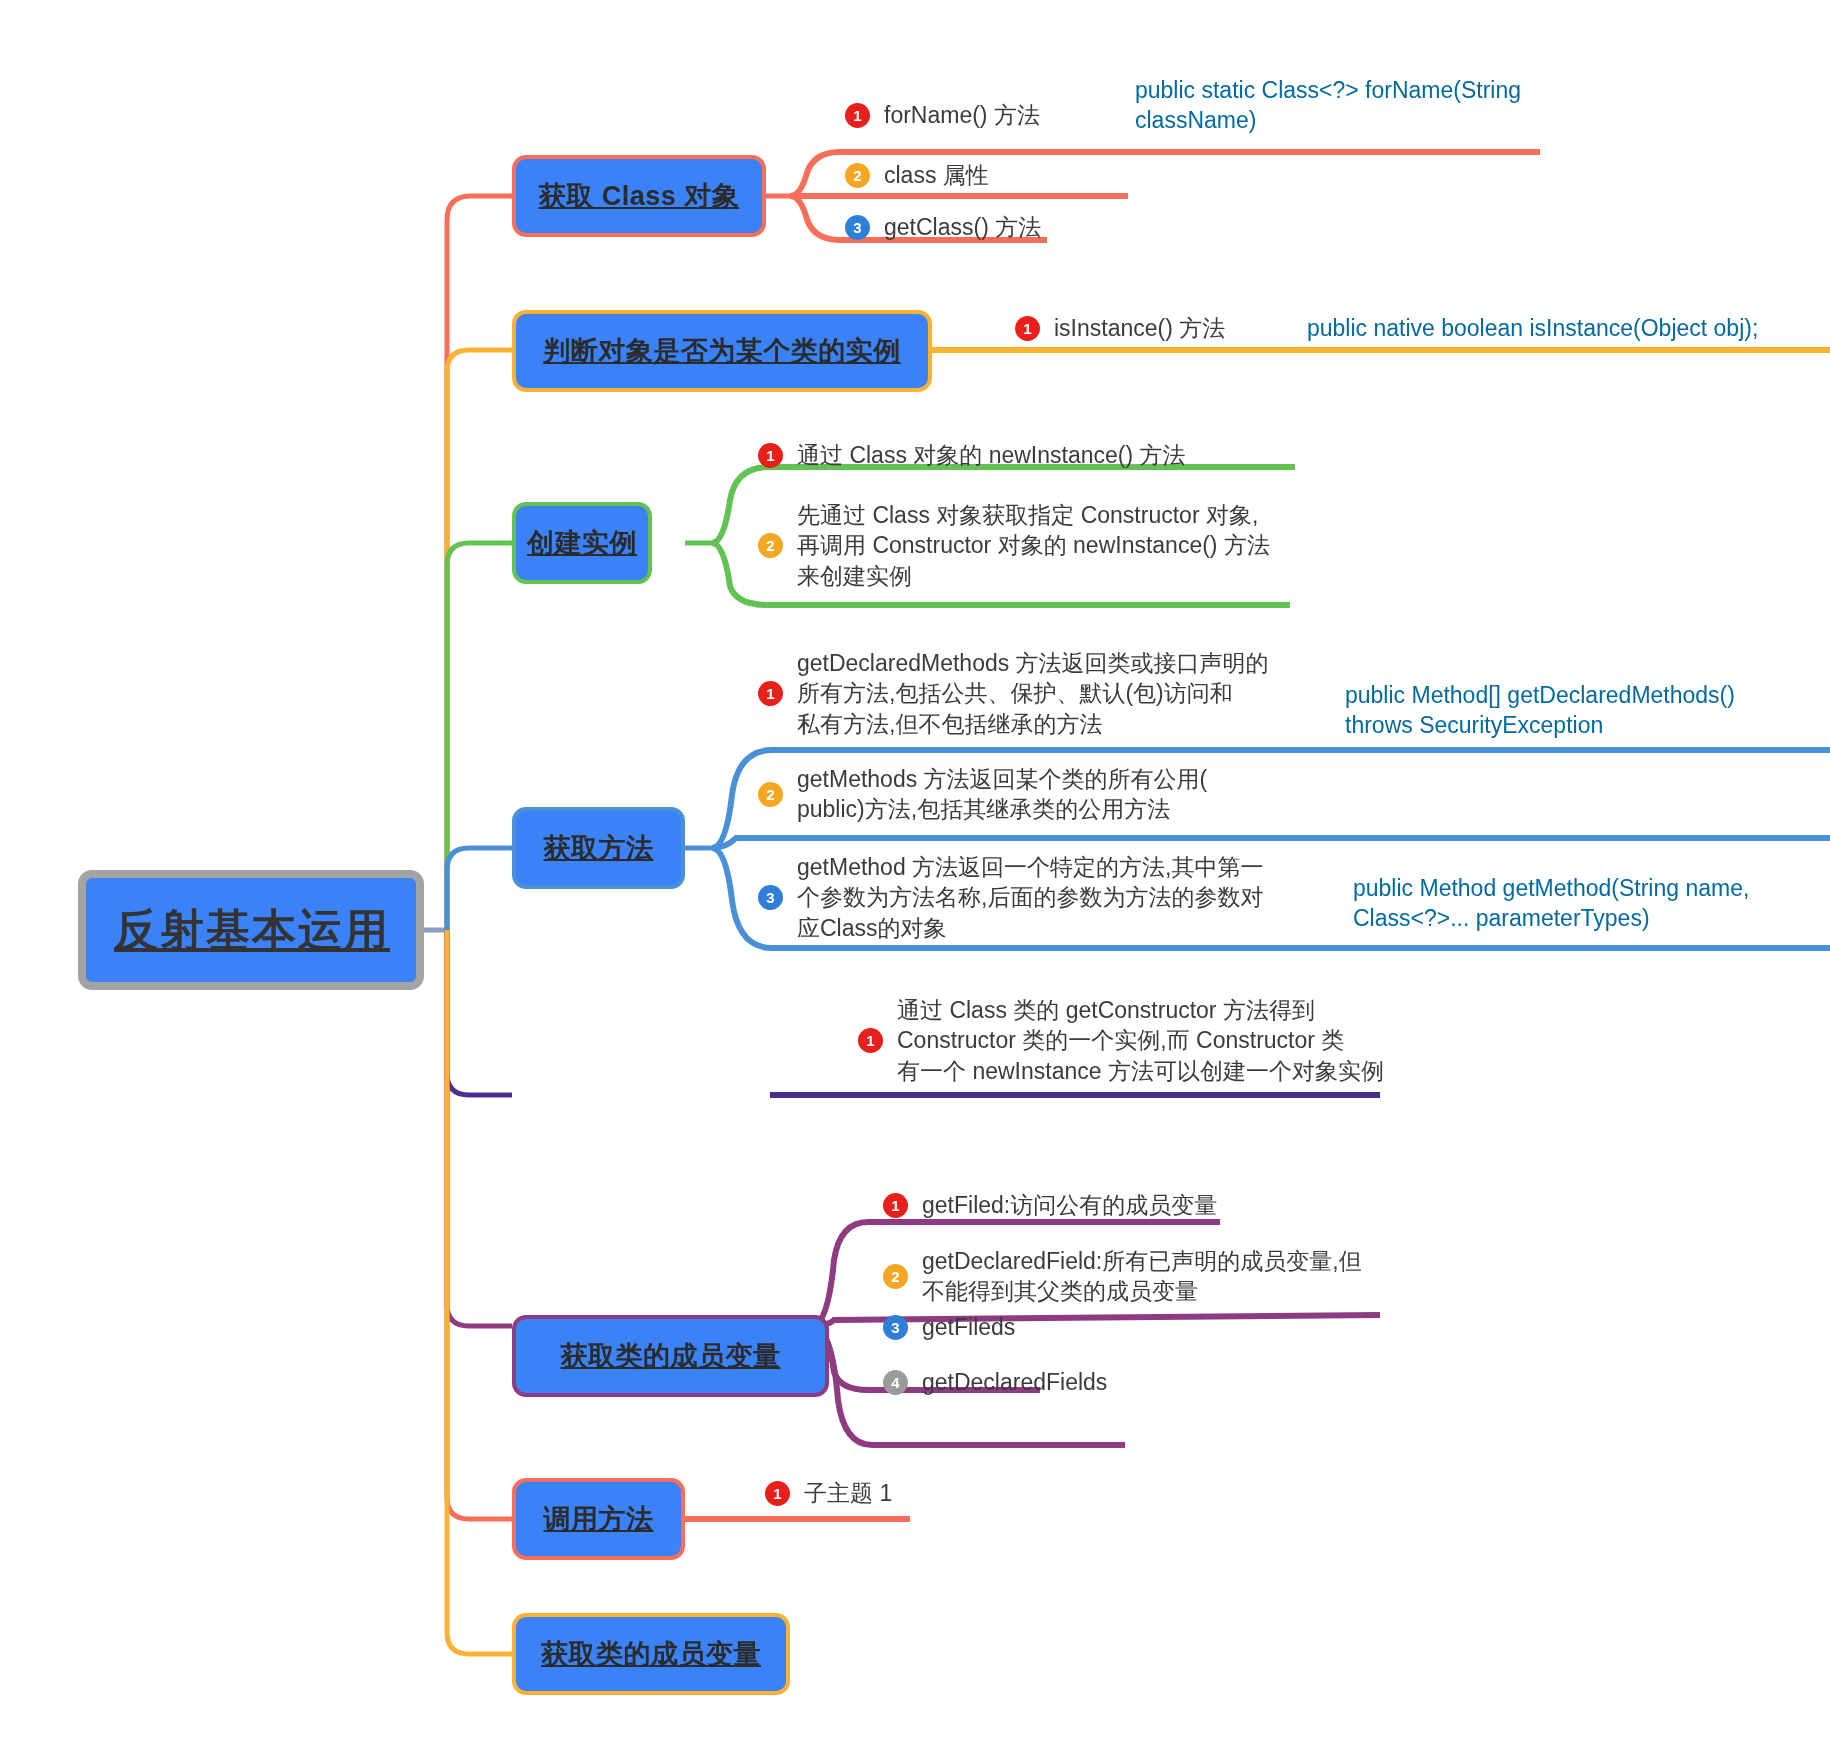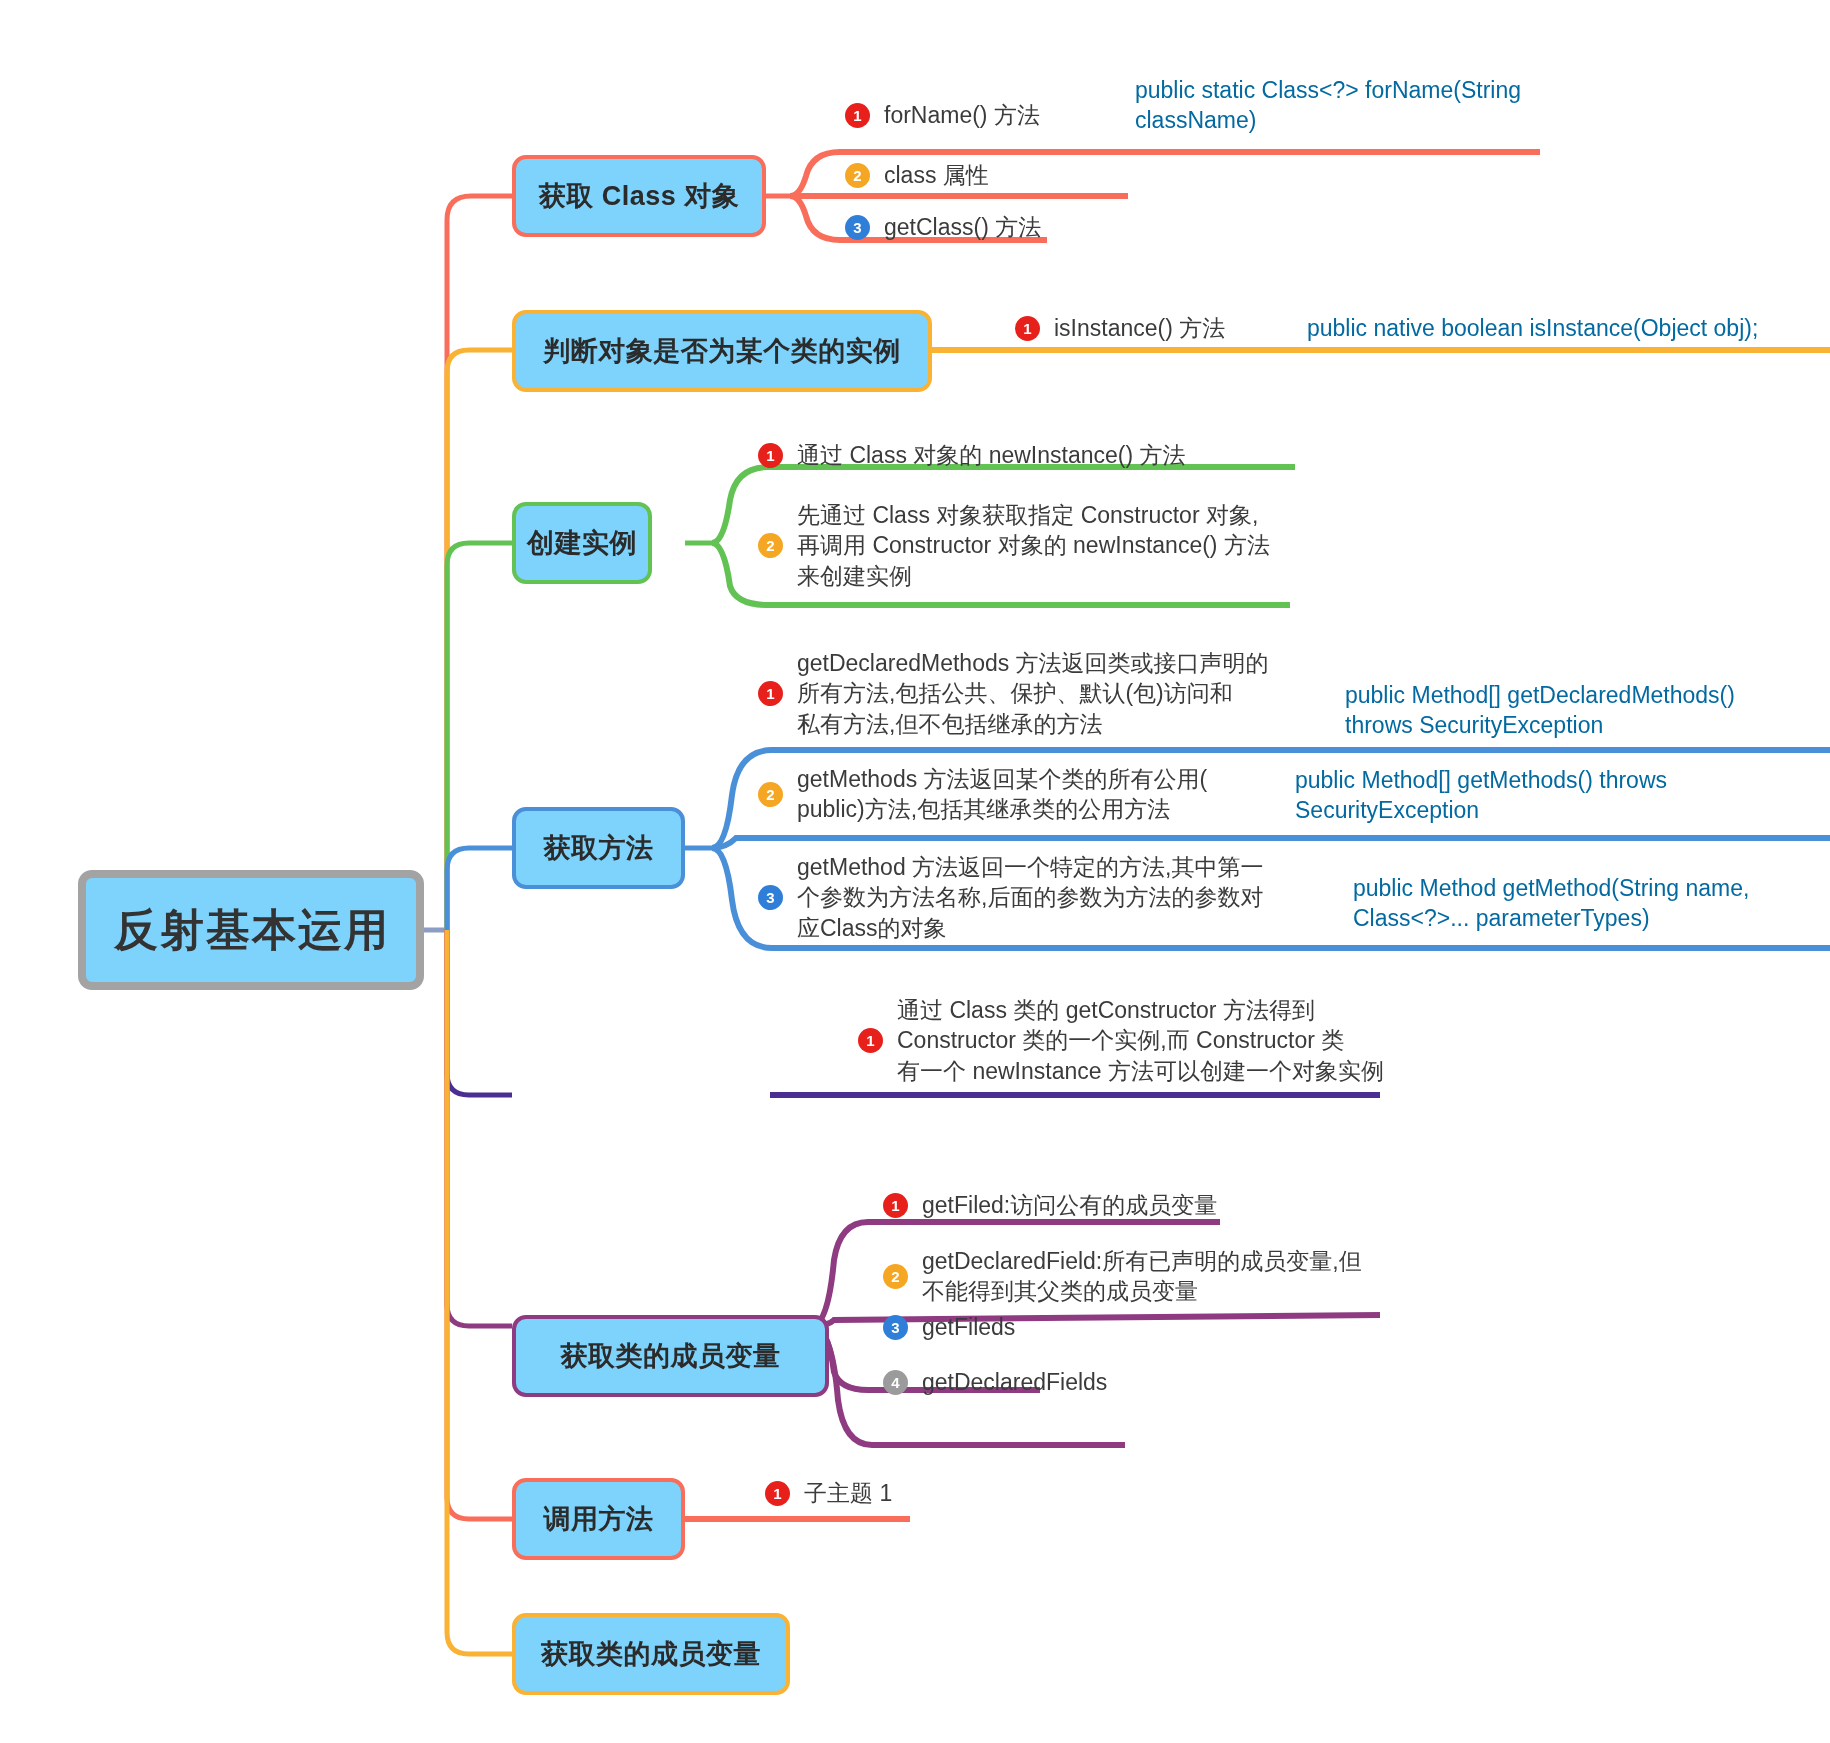--- a/index.html
+++ b/index.html
@@ -16,28 +16,29 @@
     overflow: hidden;
   }
   svg.links {
     position: absolute;
     left: 0; top: 0;
     width: 1830px; height: 1743px;
     pointer-events: none;
   }
   .node {
     position: absolute;
-    background: #7dd3fc;
+    background: #3b82f6;
     border-radius: 14px;
     display: flex;
     align-items: center;
     justify-content: center;
     font-weight: bold;
     color: #2b2b2b;
     white-space: nowrap;
+    text-decoration: underline;
   }
   .root {
     border: 8px solid #a3a3a3;
     font-size: 44px;
     letter-spacing: 2px;
     padding: 0 26px;
     color: #333333;
     justify-content: flex-end;
   }
   .branch {
@@ -183,22 +184,20 @@
 所有方法,包括公共、保护、默认(包)访问和
 私有方法,但不包括继承的方法</span>
   </div>
   <div class="leaf2" style="left:1345px; top:680px; width:450px;">public Method[] getDeclaredMethods()
 throws SecurityException</div>
   <div class="leaf" style="left:758px; top:764px;">
     <span class="badge b2">2</span>
     <span class="txt">getMethods 方法返回某个类的所有公用(
 public)方法,包括其继承类的公用方法</span>
   </div>
-  <div class="leaf2" style="left:1295px; top:765px; width:450px;">public Method[] getMethods() throws
-SecurityException</div>
   <div class="leaf" style="left:758px; top:852px;">
     <span class="badge b3">3</span>
     <span class="txt">getMethod 方法返回一个特定的方法,其中第一
 个参数为方法名称,后面的参数为方法的参数对
 应Class的对象</span>
   </div>
   <div class="leaf2" style="left:1353px; top:873px; width:450px;">public Method getMethod(String name,
 Class&lt;?&gt;... parameterTypes)</div>
 
   <div class="leaf" style="left:858px; top:995px;">

